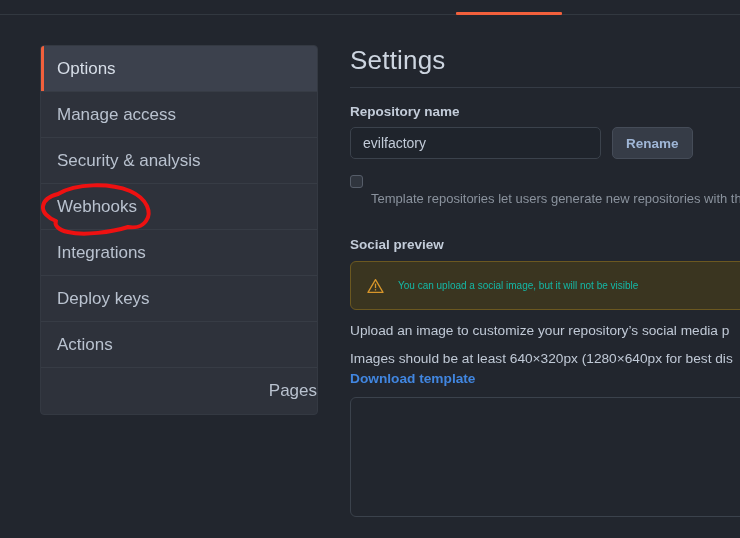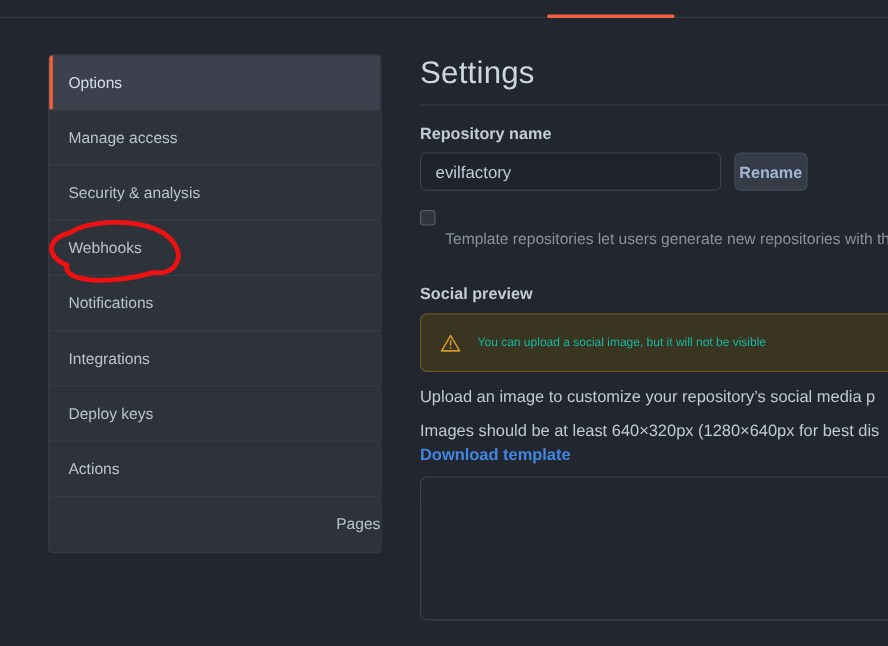--- a/index.html
+++ b/index.html
@@ -45,21 +45,21 @@
     background: #2e323b;
     border: 1px solid #343942;
     border-radius: 4px;
     overflow: hidden;
   }
   .side-item {
     position: relative;
     height: 46px;
     line-height: 46px;
     padding-left: 16px;
-    font-size: 13px;
+    font-size: 17px;
     color: #b9c2cf;
     border-bottom: 1px solid #373c45;
     white-space: nowrap;
     cursor: pointer;
   }
   .side-item:last-child { border-bottom: none; text-align: right; }
   .side-item.selected {
     background: #3c414d;
     color: #d7dee8;
   }
@@ -113,21 +113,21 @@
     border: 1px solid #3b424c;
     border-radius: 5px;
     color: #c2cbd8;
     font-size: 14px;
     font-family: "Liberation Sans", sans-serif;
     padding: 0 12px;
     outline: none;
   }
   #rename-button {
     height: 32px;
-    padding: 0 3px;
+    padding: 0 13px;
     background: #363c47;
     border: 1px solid #454c58;
     border-radius: 5px;
     color: #9fb6d6;
     font-size: 13.5px;
     font-weight: bold;
     font-family: "Liberation Sans", sans-serif;
     cursor: pointer;
     white-space: nowrap;
   }
@@ -225,21 +225,20 @@
 
 <div id="top-header">
   <div id="active-tab-underline"></div>
 </div>
 
 <nav id="sidebar">
     <div class="side-item selected"><span>Options</span></div>
     <div class="side-item"><span>Manage access</span></div>
     <div class="side-item"><span>Security &amp; analysis</span></div>
     <div class="side-item"><span>Webhooks</span></div>
-    <div class="side-item"><span>Notifications</span></div>
     <div class="side-item"><span>Integrations</span></div>
     <div class="side-item"><span>Deploy keys</span></div>
     <div class="side-item"><span>Actions</span></div>
     <div class="side-item"><span>Pages</span></div>
   </nav>
 
 <section id="main">
 
   <h1 id="page-title">Settings</h1>
   <div class="hr"></div>

